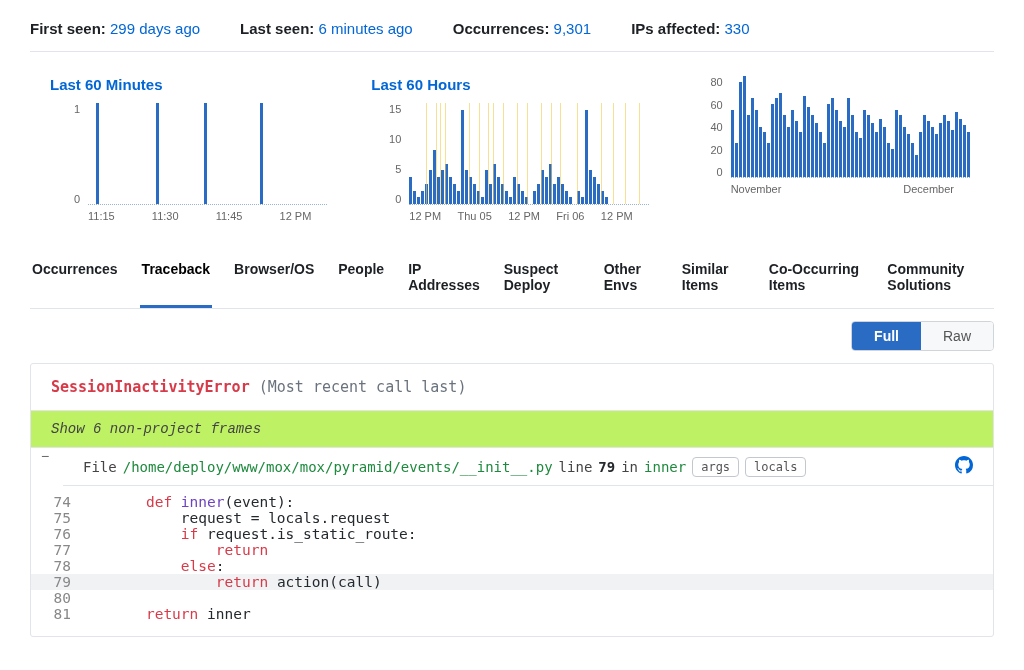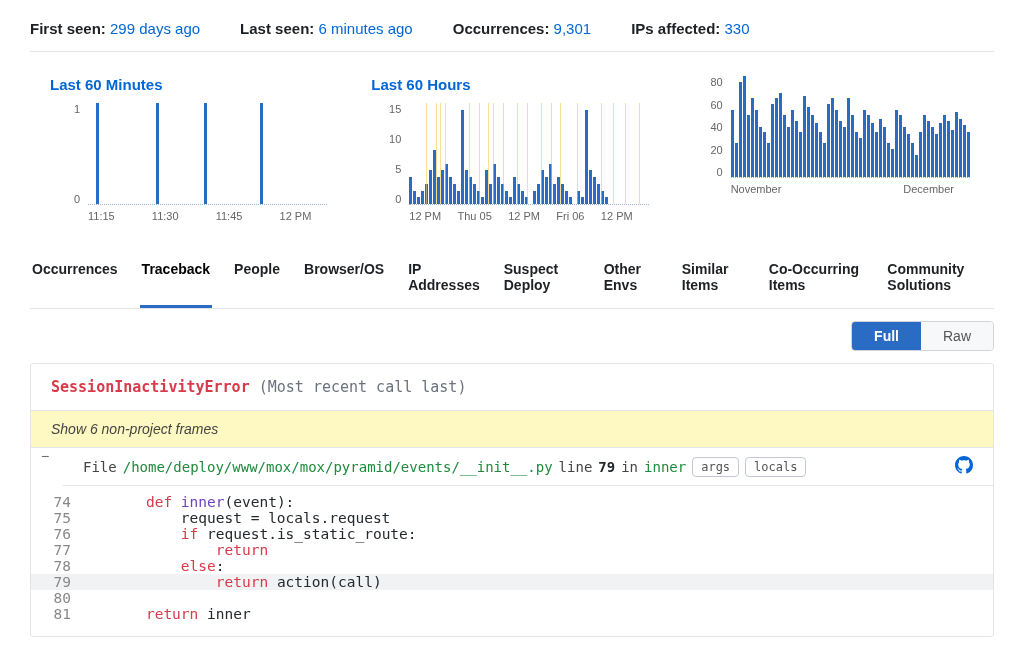--- a/index.html
+++ b/index.html
@@ -22,21 +22,21 @@
 .tab { padding: 10px 2px 12px 2px; font-size: 14px; color: #1d2125; cursor: pointer; border-bottom: 3px solid transparent; font-weight: 600; }
 .tab.active { border-bottom-color: #2a6cc4; color: #000; font-weight: 700; }
 .toggle-row { display: flex; justify-content: flex-end; padding: 12px 0; }
 .toggle { display: inline-flex; border: 1px solid #d1d5da; border-radius: 4px; overflow: hidden; }
 .toggle button { border: none; padding: 6px 22px; font-size: 14px; cursor: pointer; background: #f6f8fa; color: #555; }
 .toggle button.active { background: #2a6cc4; color: #fff; font-weight: 600; }
 .traceback-box { border: 1px solid #e1e4e8; border-radius: 3px; }
 .tb-header { padding: 14px 20px; font-family: "SFMono-Regular", Consolas, Menlo, monospace; font-size: 15px; }
 .tb-error { color: #d73a49; font-weight: 700; }
 .tb-sub { color: #6a737d; }
-.tb-frames-toggle { padding: 10px 20px; font-family: Liberation Sans, sans-serif; font-size: 14px; font-style: italic; color: #444; background: #fef9c3; border-top: 1px solid #e1e4e8; border-bottom: 1px solid #e1e4e8; cursor: pointer; }
+.tb-frames-toggle { padding: 10px 20px; font-family: Liberation Mono, monospace; font-size: 14px; font-style: italic; color: #444; background: #bef264; border-top: 1px solid #e1e4e8; border-bottom: 1px solid #e1e4e8; cursor: pointer; }
 .tb-frame-line { display: flex; align-items: center; padding: 8px 20px; font-family: "SFMono-Regular", Consolas, Menlo, monospace; font-size: 14px; color: #444; gap: 6px; border-bottom: 1px solid #e1e4e8; }
 .tb-collapse { position: absolute; left: 10px; color: #666; cursor: pointer; }
 .tb-frame-line-wrap { position: relative; padding-left: 32px; }
 .tb-path { color: #1e8a3d; font-weight: 500; }
 .tb-func { color: #1e8a3d; font-weight: 500; }
 .tb-line-no { font-weight: 700; color: #24292e; }
 .tb-btn { border: 1px solid #c3c8cf; border-radius: 4px; padding: 2px 8px; font-size: 12px; color: #555; background: #fff; font-family: inherit; cursor: pointer; }
 .github-icon { margin-left: auto; color: #0366d6; cursor: pointer; }
 .code-block { padding: 8px 0 14px 0; font-family: "SFMono-Regular", Consolas, Menlo, monospace; font-size: 14.5px; }
 .code-line { display: flex; white-space: pre; }
@@ -326,22 +326,22 @@
           <span>November</span>
           <span>December</span>
         </div>
     </div>
   </div>
 </div>
 
 <div class="tabs-row" id="tabs">
     <div class="tab">Occurrences</div>
     <div class="tab active">Traceback</div>
+    <div class="tab">Browser/OS</div>
     <div class="tab">People</div>
-    <div class="tab">Browser/OS</div>
     <div class="tab">IP Addresses</div>
     <div class="tab">Suspect Deploy</div>
     <div class="tab">Other Envs</div>
     <div class="tab">Similar Items</div>
     <div class="tab">Co-Occurring Items</div>
     <div class="tab">Community Solutions</div>
   </div>
 
 <div class="toggle-row">
   <div class="toggle">

